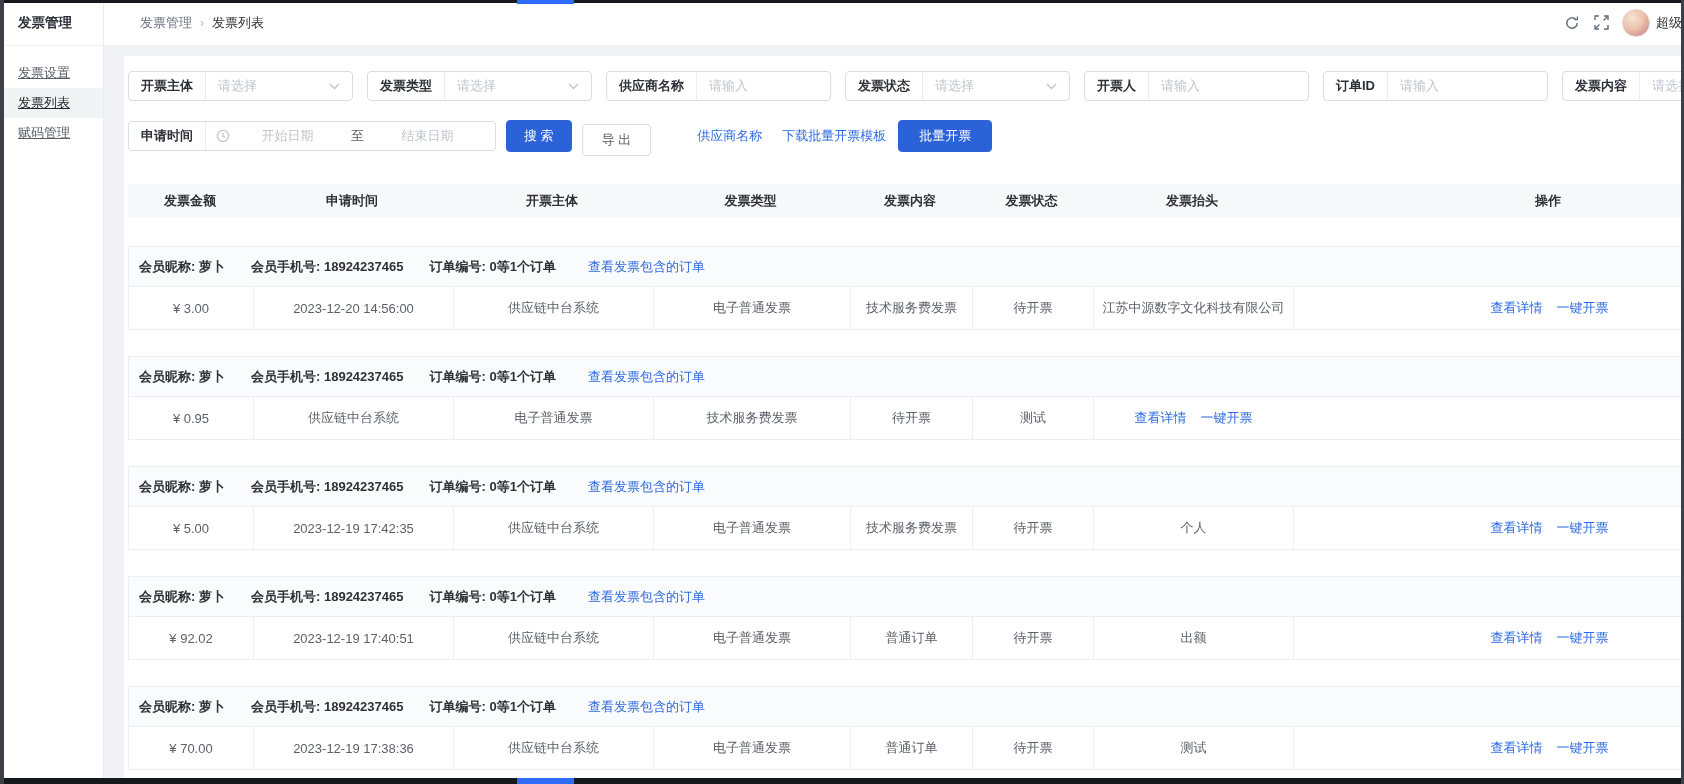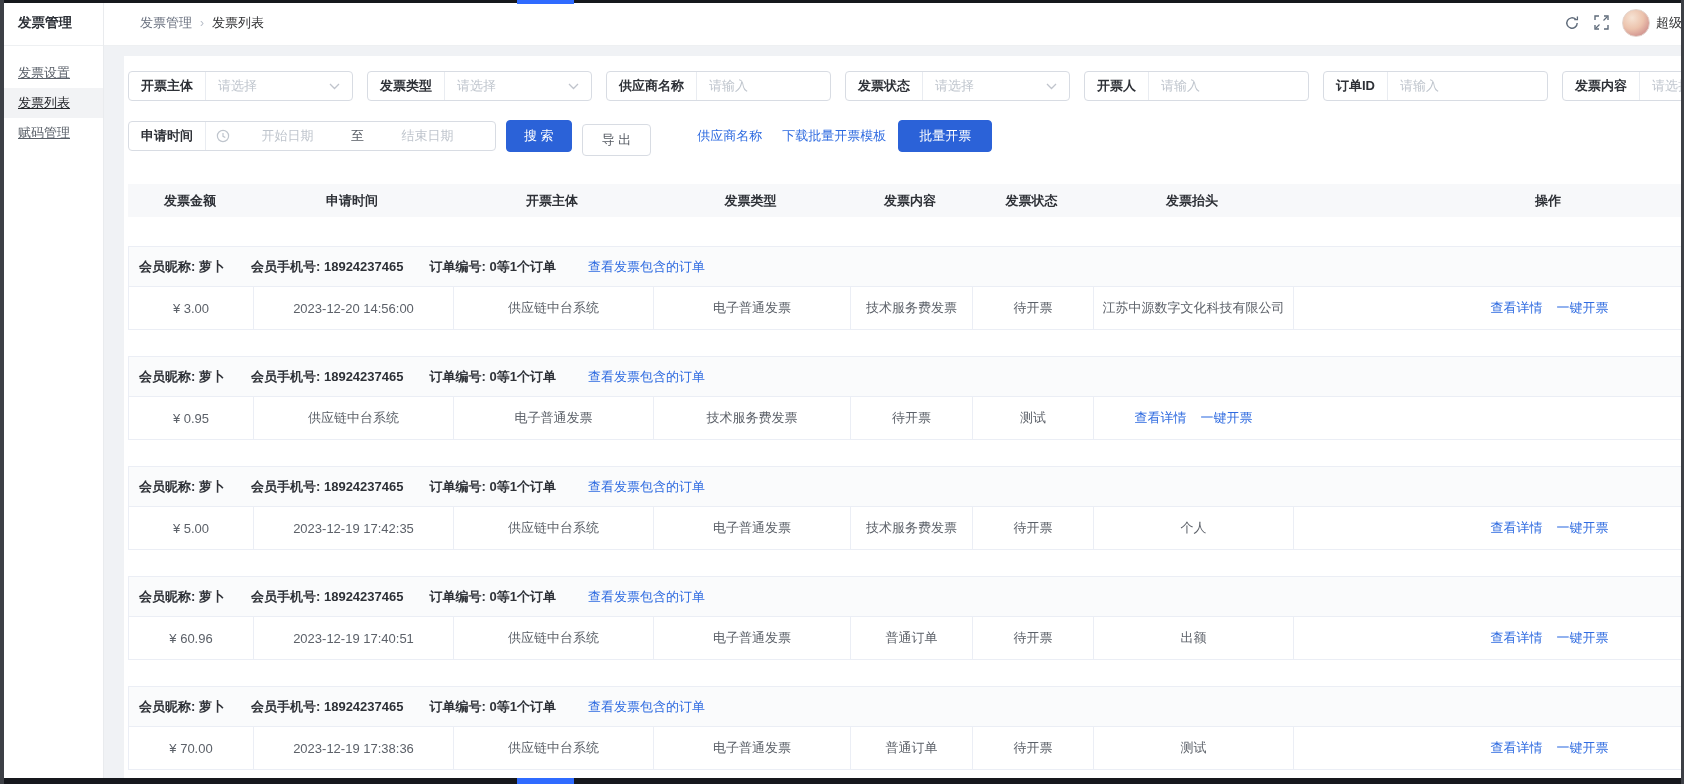--- a/index.html
+++ b/index.html
@@ -347,21 +347,21 @@
       </span>
       <span class="gitem">
         <b>会员手机号:</b> <span>18924237465</span>
       </span>
       <span class="gitem">
         <b>订单编号:</b> <span>0等1个订单</span>
       </span>
       <a class="lnk glink">查看发票包含的订单</a>
     </div>
     <div class="grow">
-      <div class="td">¥ 60.96</div>
+      <div class="td">¥ 92.02</div>
       <div class="td">2023-12-19 17:40:51</div>
       <div class="td">供应链中台系统</div>
       <div class="td">电子普通发票</div>
       <div class="td">普通订单</div>
       <div class="td">待开票</div>
       <div class="td">出额</div>
       <div class="td td-actions">
         <a class="lnk">查看详情</a>
         <a class="lnk">一键开票</a>
       </div>

